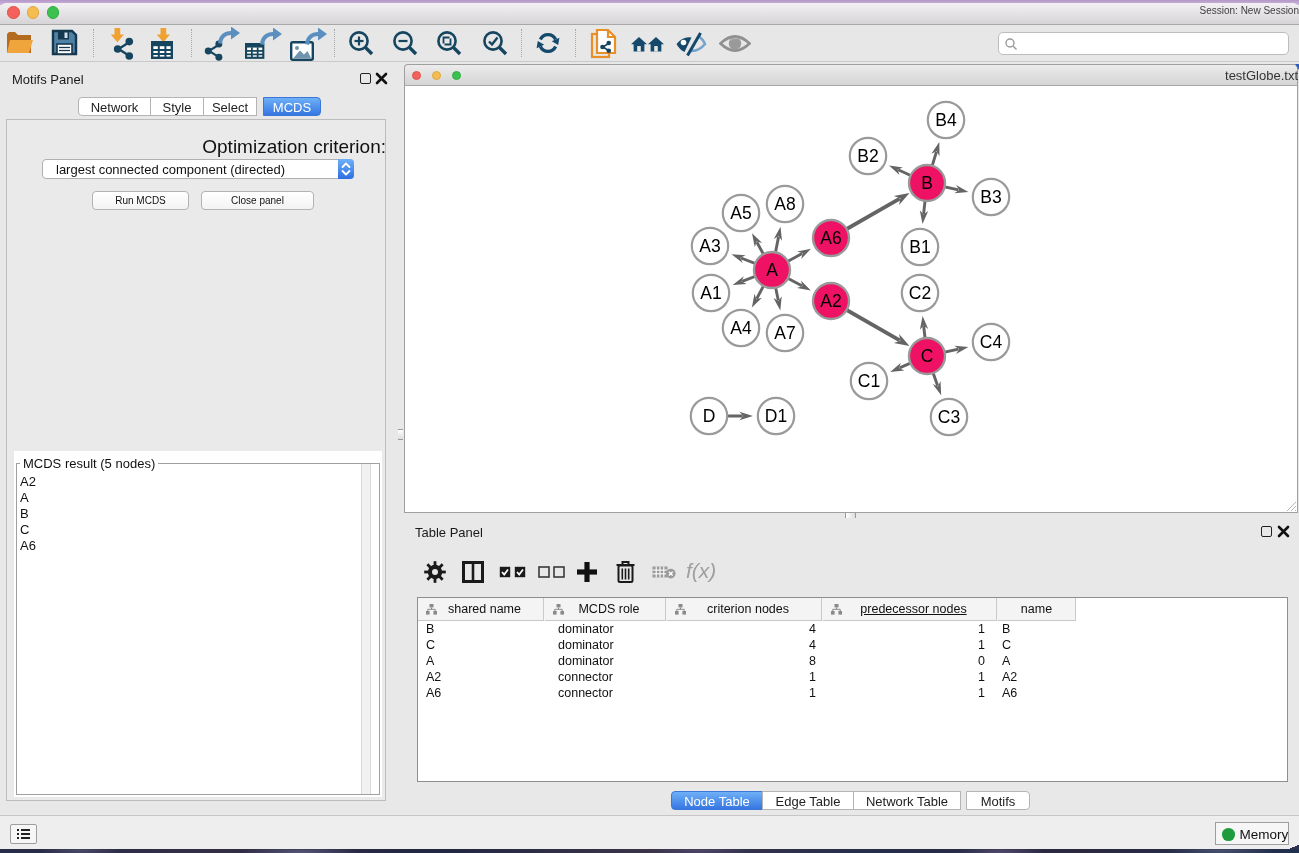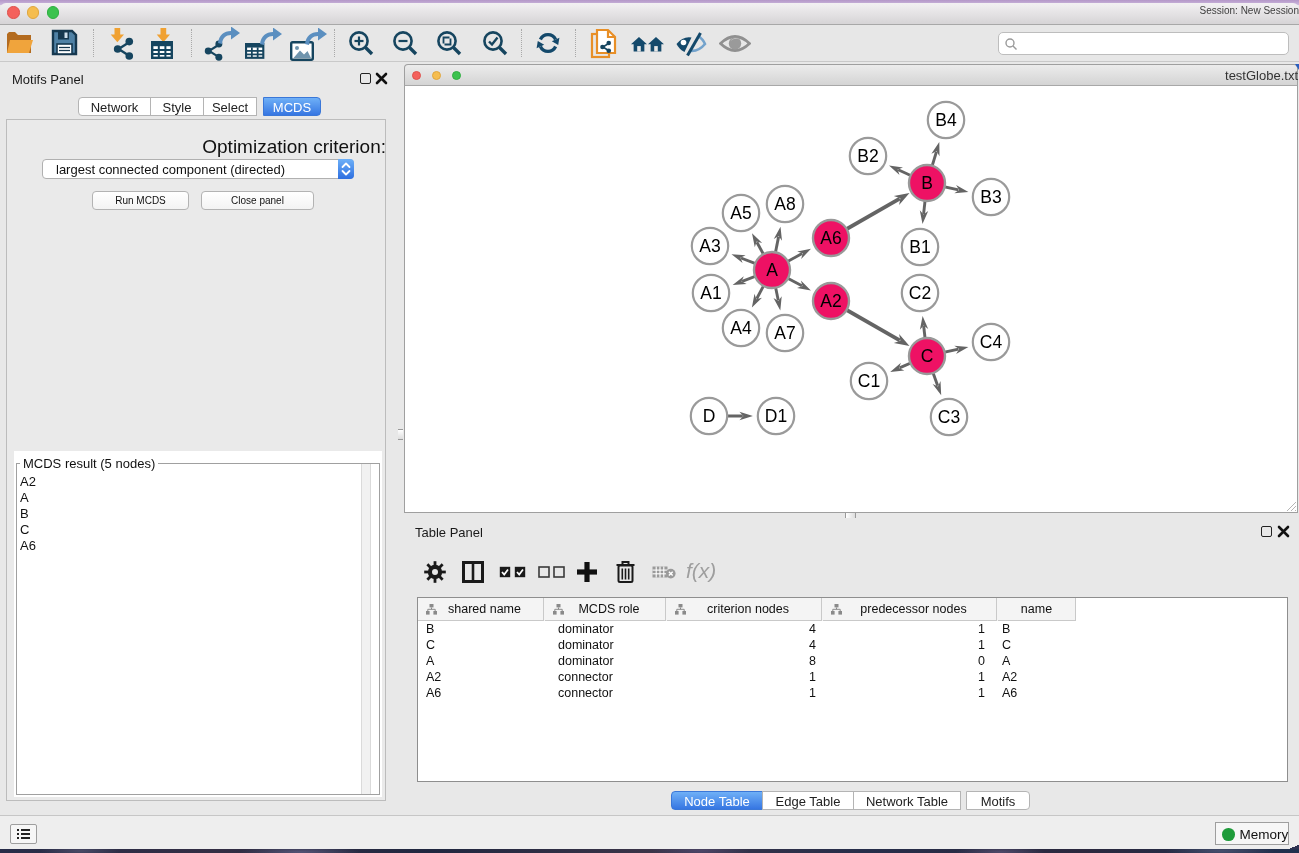--- a/index.html
+++ b/index.html
@@ -407,21 +407,21 @@
       </g>
       <path d="M5.5 3.5 L5.5 5.3 M1.8 7 L1.8 5.3 L9.2 5.3 L9.2 7" fill="none" stroke="#8a8a8a" stroke-width="1"></path>
     </svg><span style="margin-left:8px;">criterion nodes</span></div>
 <div class="abs" style="left:823px;top:598px;width:174px;height:23px;border-right:1px solid #c9c9c9;border-bottom:1px solid #c9c9c9;box-sizing:border-box;background:#f4f4f4;text-align:center;line-height:22px;font-size:12.5px;color:#111"><svg width="11" height="11" viewBox="0 0 11 11" style="position:absolute;left:8px;top:6px">
       <g fill="#8a8a8a">
         <rect x="3.5" y="0" width="4" height="3.4"></rect>
         <rect x="0" y="7" width="3.6" height="3.6"></rect>
         <rect x="7.4" y="7" width="3.6" height="3.6"></rect>
       </g>
       <path d="M5.5 3.5 L5.5 5.3 M1.8 7 L1.8 5.3 L9.2 5.3 L9.2 7" fill="none" stroke="#8a8a8a" stroke-width="1"></path>
-    </svg><span style="margin-left:8px;">predecessor nodes</span></div>
+    </svg><span style="margin-left:8px;text-decoration:underline;">predecessor nodes</span></div>
 <div class="abs" style="left:998px;top:598px;width:78px;height:23px;border-right:1px solid #c9c9c9;border-bottom:1px solid #c9c9c9;box-sizing:border-box;background:#f4f4f4;text-align:center;line-height:22px;font-size:12.5px;color:#111"><span style="">name</span></div>
 <div class="abs" style="left:426px;top:621.5px;font-size:12.5px">B</div>
 <div class="abs" style="left:558px;top:621.5px;font-size:12.5px">dominator</div>
 <div class="abs" style="left:739px;top:621.5px;width:77px;text-align:right;font-size:12.5px">4</div>
 <div class="abs" style="left:899px;top:621.5px;width:86px;text-align:right;font-size:12.5px">1</div>
 <div class="abs" style="left:1002px;top:621.5px;font-size:12.5px">B</div>
 <div class="abs" style="left:426px;top:637.7px;font-size:12.5px">C</div>
 <div class="abs" style="left:558px;top:637.7px;font-size:12.5px">dominator</div>
 <div class="abs" style="left:739px;top:637.7px;width:77px;text-align:right;font-size:12.5px">4</div>
 <div class="abs" style="left:899px;top:637.7px;width:86px;text-align:right;font-size:12.5px">1</div>

